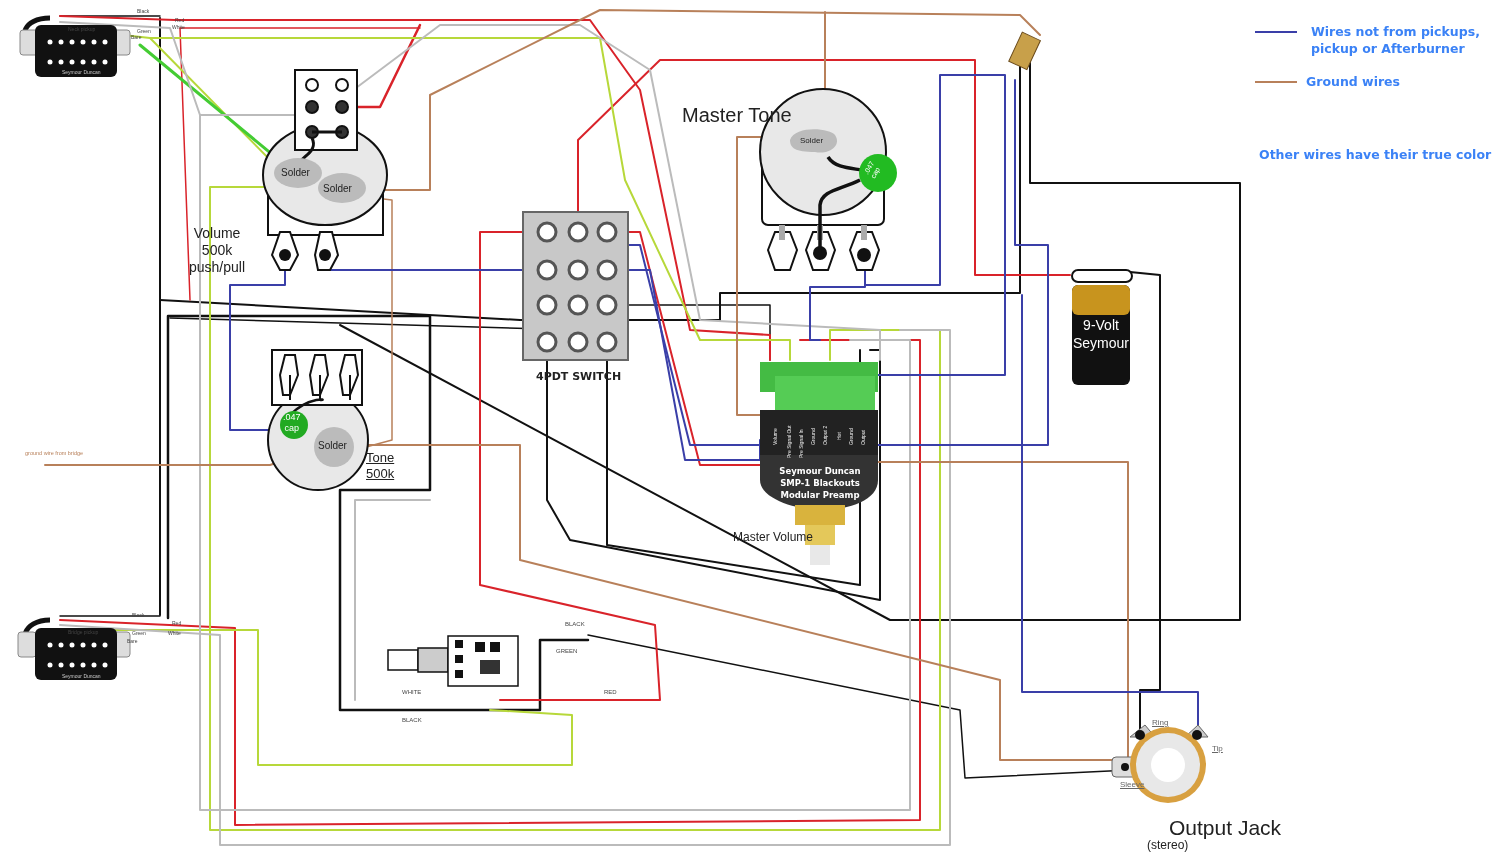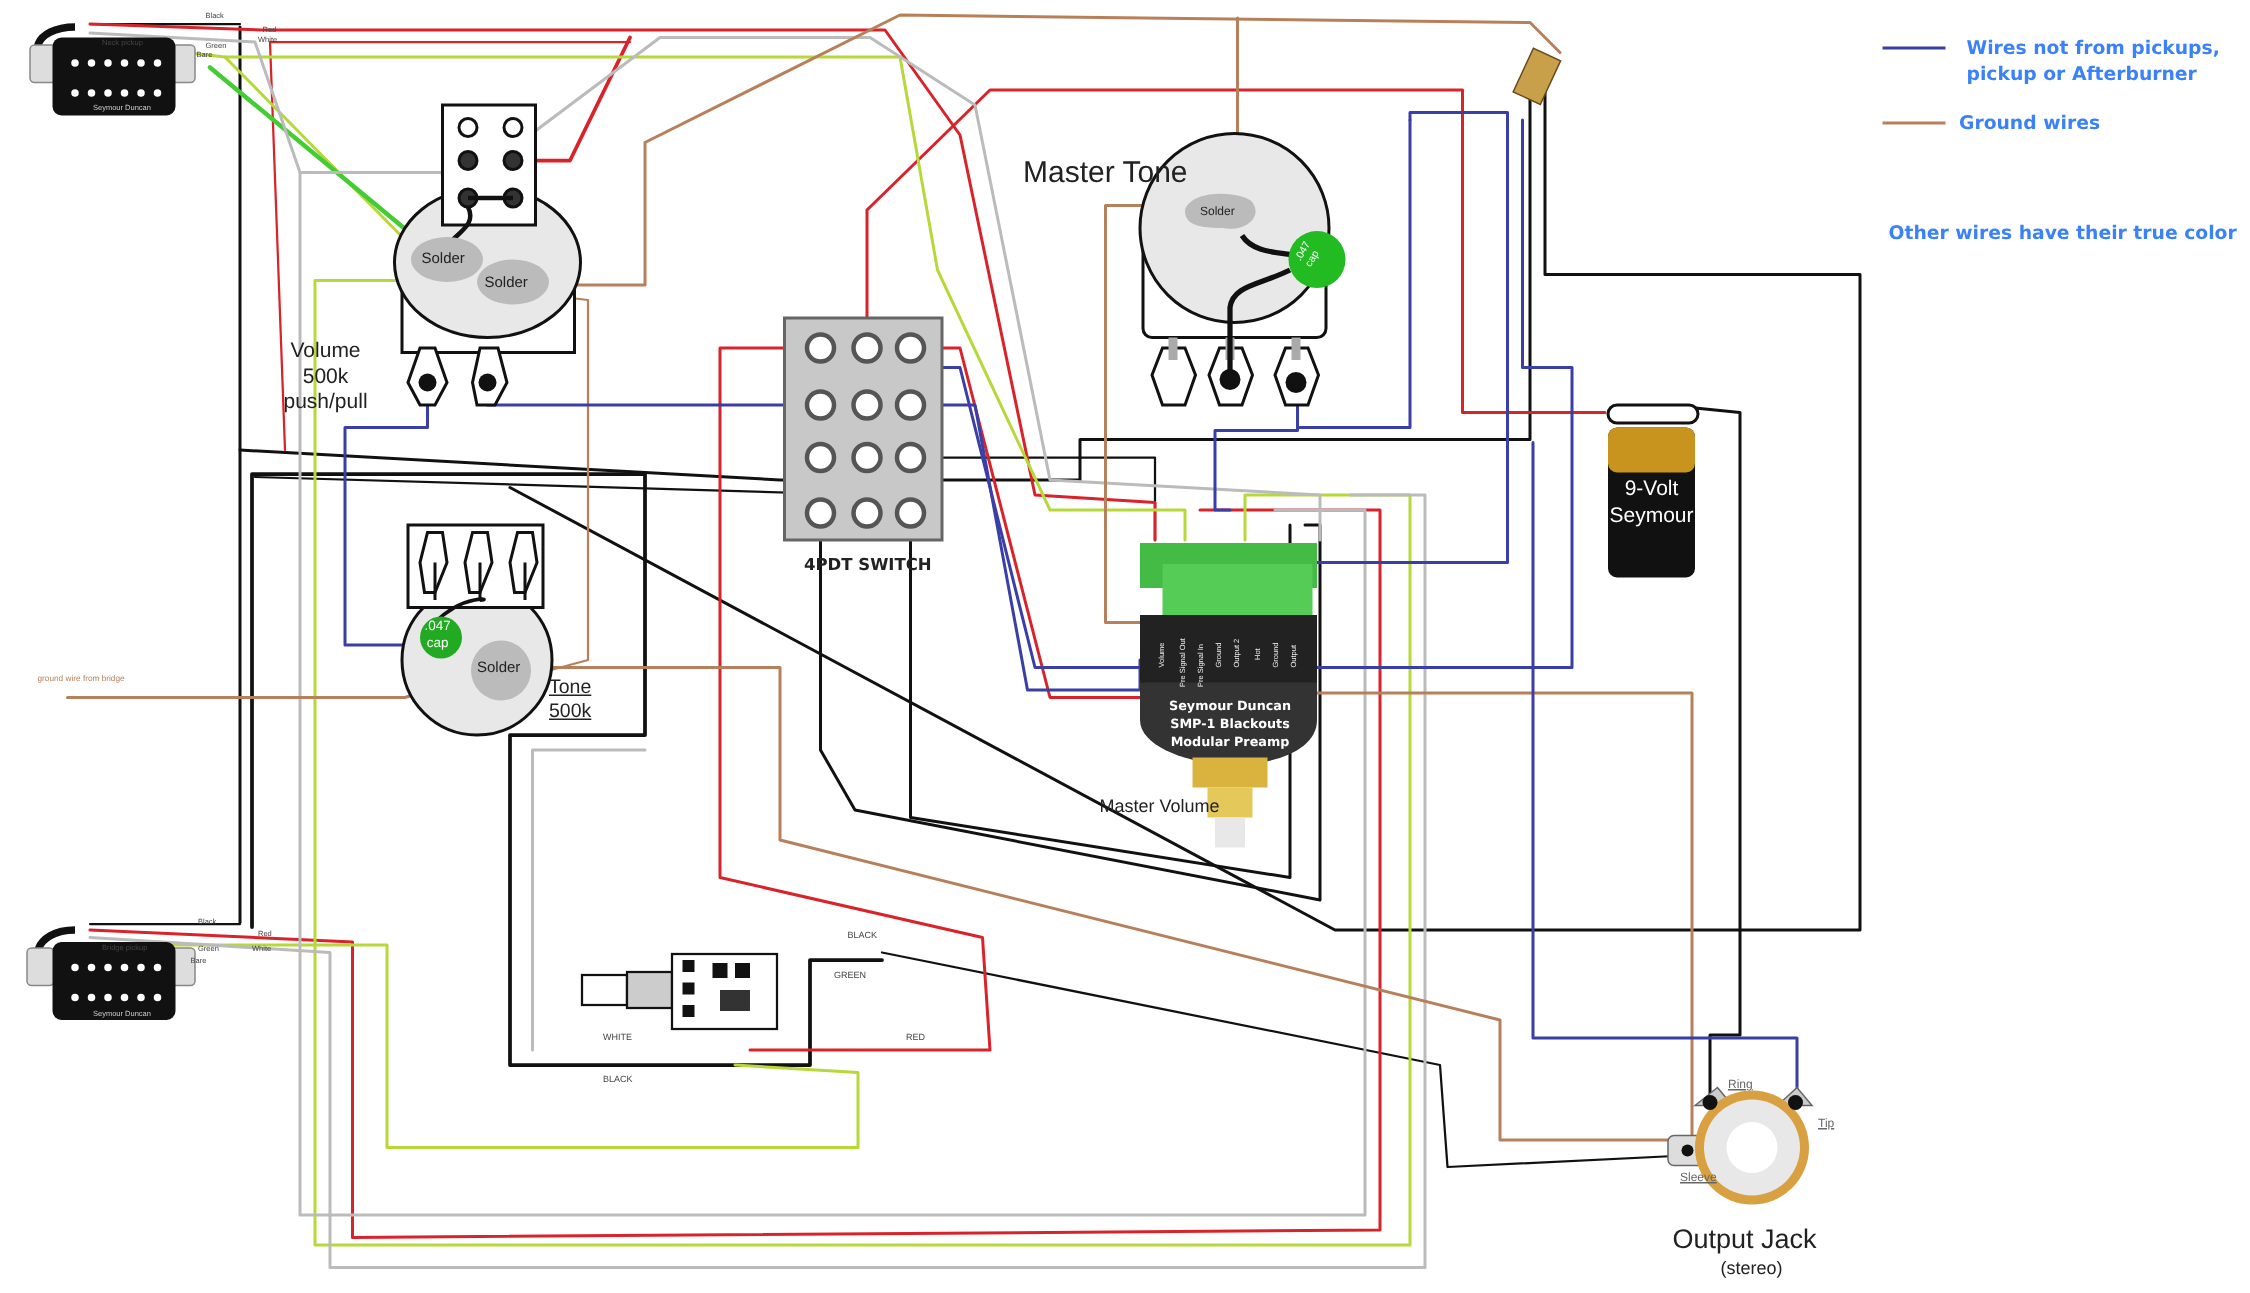--- a/index.html
+++ b/index.html
@@ -297,14 +297,14 @@
 <div class="tiny" style="left:556px;top:648px;font-size:6px;">GREEN</div>
 <div class="tiny" style="left:402px;top:689px;font-size:6px;">WHITE</div>
 <div class="tiny" style="left:402px;top:717px;font-size:6px;">BLACK</div>
 <div class="tiny" style="left:604px;top:689px;font-size:6px;">RED</div>
 
 <div class="tiny" style="left:25px;top:450px;color:#b8805a;font-size:5.5px;">ground wire from bridge</div>
 
 <div class="jacklbl" style="left:1152px;top:718px;">Ring</div>
 <div class="jacklbl" style="left:1212px;top:744px;">Tip</div>
 <div class="jacklbl" style="left:1090px;top:780px;padding-left:30px;">Sleeve</div>
-<div class="lbl" style="left:1115px;top:816px;font-size:18px;">Output Jack</div>
+<div class="lbl" style="left:1169px;top:816px;font-size:21px;">Output Jack</div>
 <div class="lbl" style="left:1147px;top:838px;font-size:12px;">(stereo)</div>
 
 </body></html>

